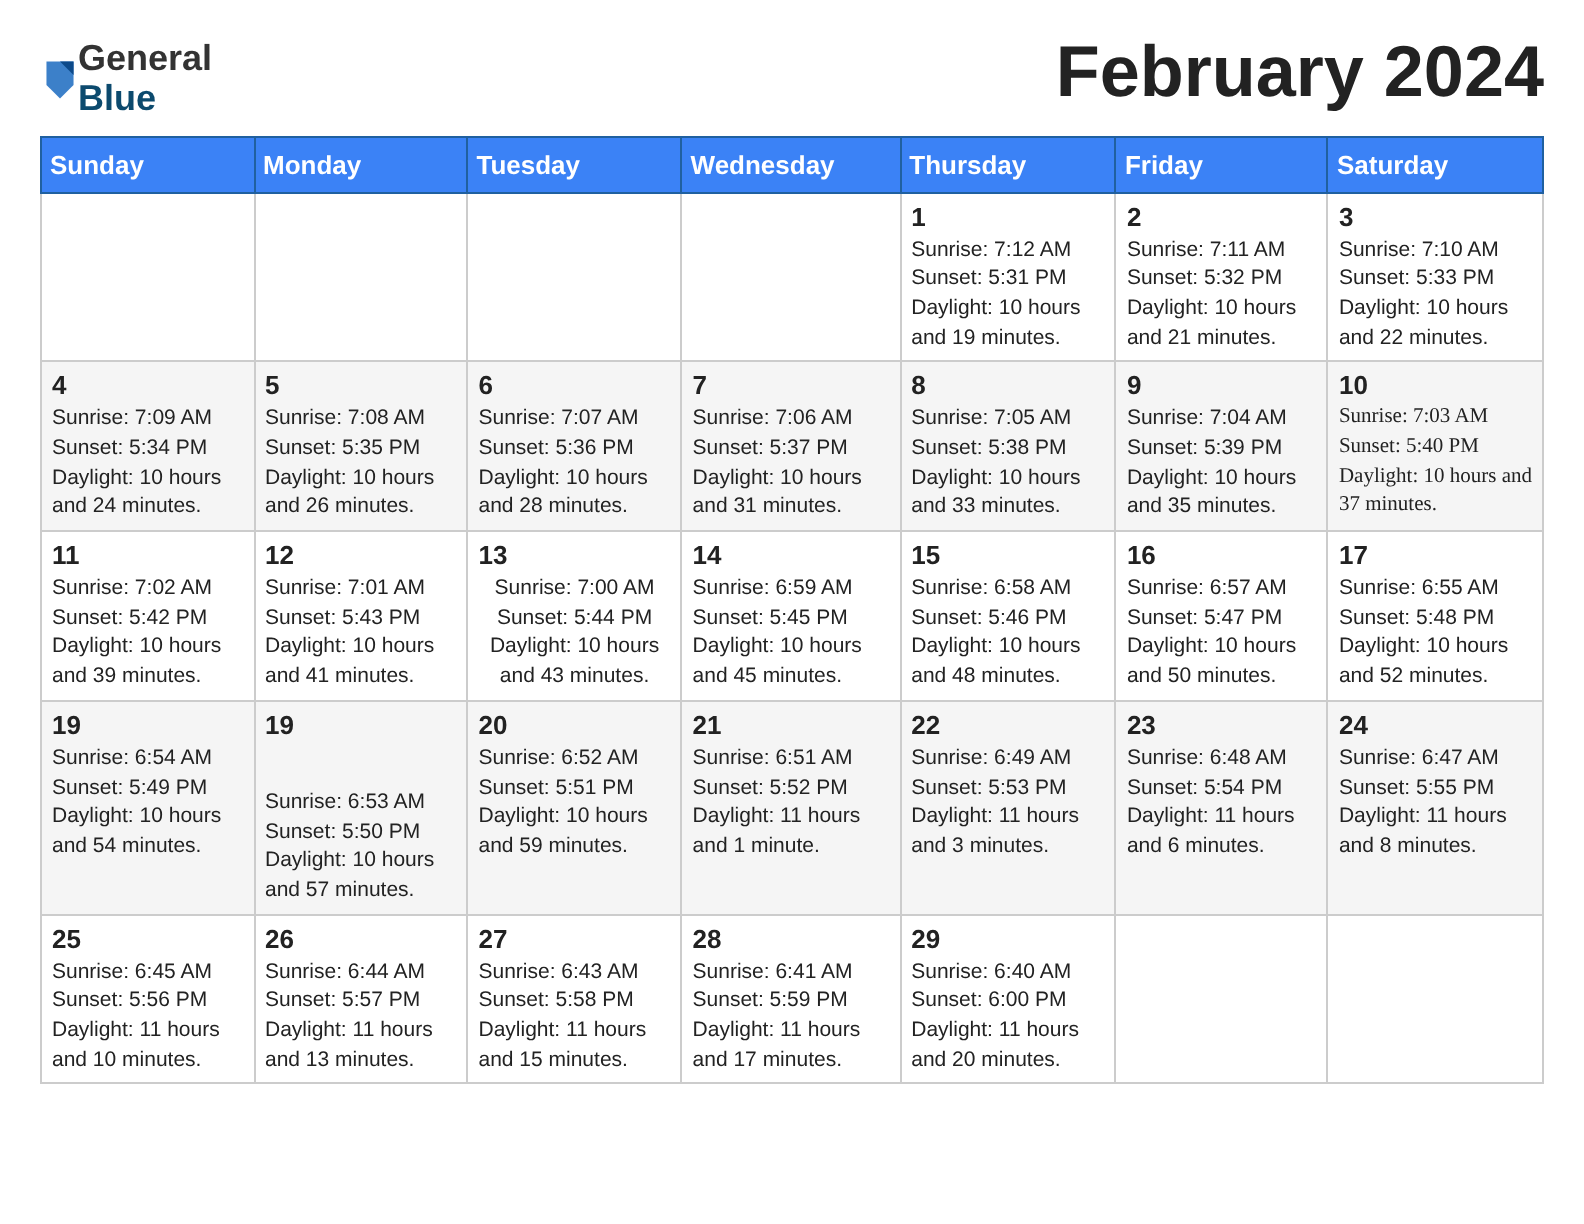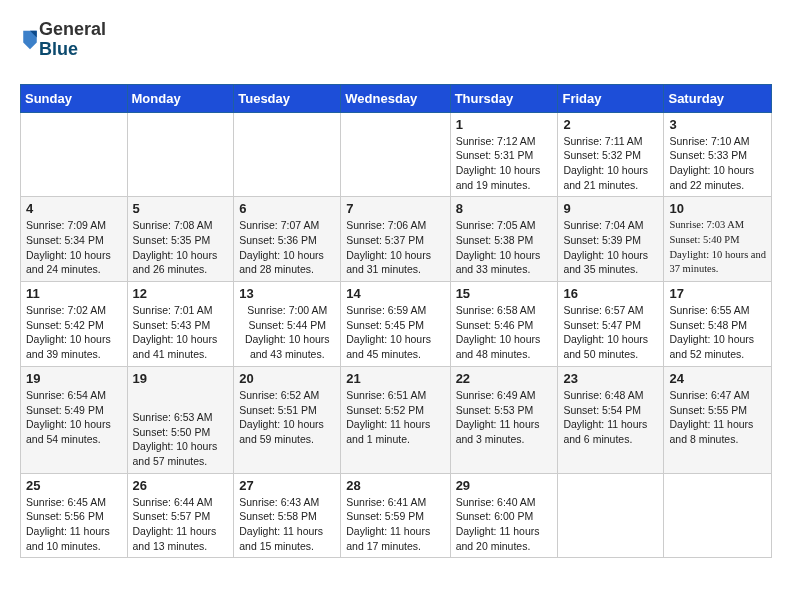--- a/index.html
+++ b/index.html
@@ -7,21 +7,21 @@
       font-family: Arial, sans-serif;
       background: #fff;
       width: 792px;
       min-height: 612px;
       padding: 16px 20px;
     }
     .header-area {
       display: flex;
       justify-content: space-between;
       align-items: flex-start;
-      margin-bottom: 24px;
+      margin-bottom: 8px;
     }
     .logo {
       display: flex;
       align-items: center;
       margin-top: 4px;
     }
     .logo-text {
       font-size: 18px;
       font-weight: bold;
       line-height: 1.1;
@@ -47,21 +47,21 @@
       font-size: 15px;
       color: #444;
       margin-top: 2px;
     }
     .calendar {
       width: 100%;
       border-collapse: collapse;
       border: 1px solid #ccc;
     }
     .calendar th {
-      background-color: #1d4ed8;
+      background-color: #3b82f6;
       color: #fff;
       font-size: 13px;
       font-weight: bold;
       padding: 6px 4px;
       text-align: left;
       border: 1px solid #2060a0;
     }
     .calendar td {
       vertical-align: top;
       padding: 4px 5px;
@@ -100,20 +100,21 @@
       <polygon points="10,2 18,2 18,10" fill="#0d4a8a"></polygon>
     </svg>
     <div>
       <div class="logo-text">
         <span class="logo-general">General</span><br>
         <span class="logo-blue">Blue</span>
       </div>
     </div>
   </div>
   <div class="title-area">
+    <div class="month-title">February 2024</div>
   </div>
 </div>
 
 <table class="calendar">
   <thead>
     <tr id="weekday-header">
     <th>Sunday</th>
         <th>Monday</th>
         <th>Tuesday</th>
         <th>Wednesday</th>

